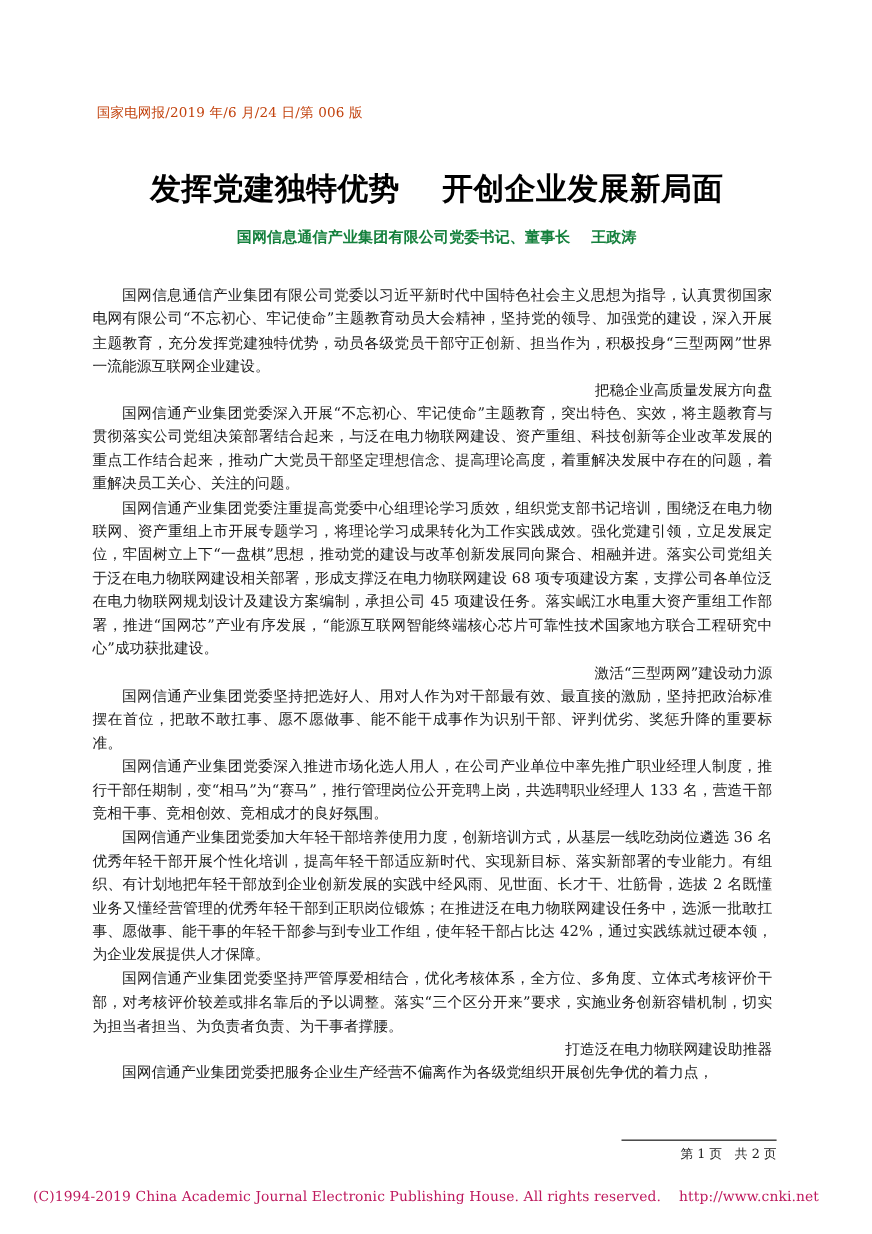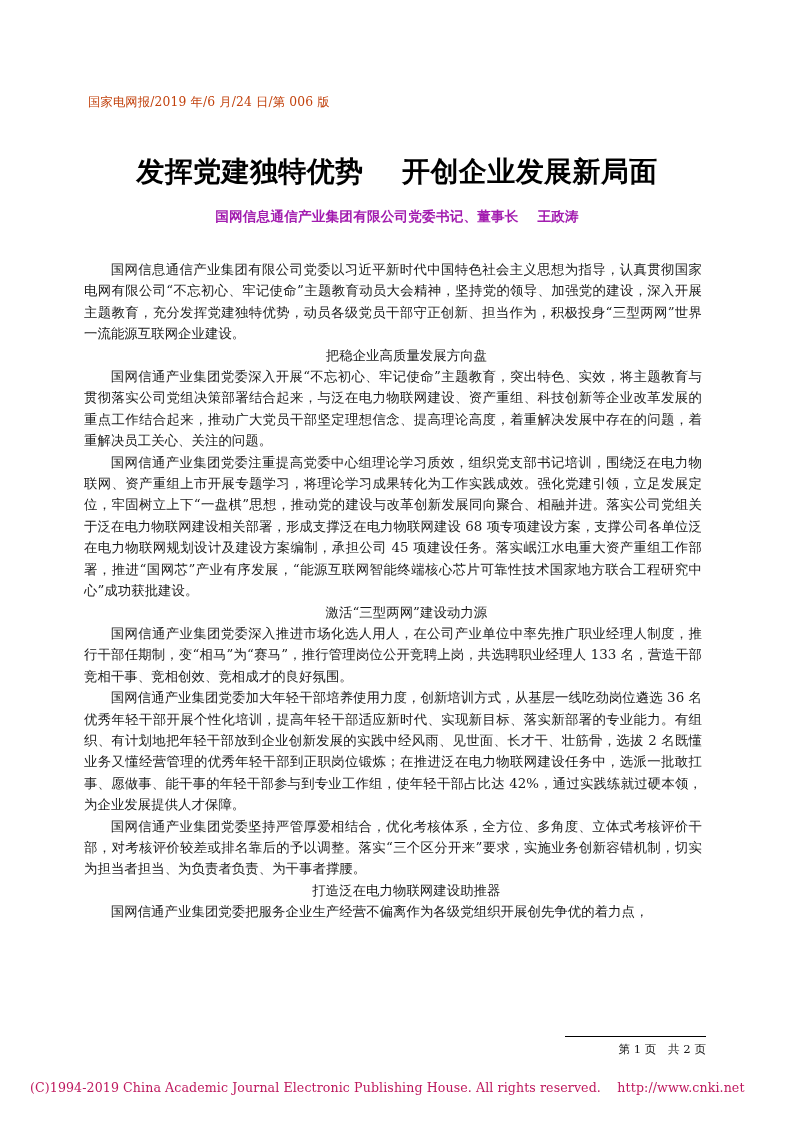--- a/index.html
+++ b/index.html
@@ -61,21 +61,21 @@
     position: absolute;
     left: 88px;
     top: 205px;
     width: 618px;
     text-align: center;
     font-family: "DejaVu Serif", "Liberation Serif", serif;
     font-weight: bold;
     font-size: 13.6px;
     line-height: 22px;
     letter-spacing: 0.2px;
-    color: #a21caf;
+    color: #15803d;
     white-space: pre;
   }
 
   
   .body-col {
     position: absolute;
     left: 84px;
     top: 243px;
     width: 618px;
     margin-top: 16px;
@@ -85,21 +85,21 @@
     line-height: 21.4px;
     text-align: justify;
     text-justify: inter-ideograph;
     text-indent: 2em;
     margin: 0;
     letter-spacing: 0.05px;
     color: #1b1b1b;
   }
   .para.sub {
     
-    text-align: center;
+    text-align: right;
   }
 
   
   .footer-rule {
     position: absolute;
     left: 565px;
     top: 1036px;
     width: 141px;
     height: 1px;
     background: #000;
@@ -142,20 +142,21 @@
   <div class="doc-title">发挥党建独特优势　 开创企业发展新局面</div>
 
   <div class="byline">国网信息通信产业集团有限公司党委书记、董事长　 王政涛</div>
 
   <div class="body-col">
     <p class="para">国网信息通信产业集团有限公司党委以习近平新时代中国特色社会主义思想为指导，认真贯彻国家电网有限公司“不忘初心、牢记使命”主题教育动员大会精神，坚持党的领导、加强党的建设，深入开展主题教育，充分发挥党建独特优势，动员各级党员干部守正创新、担当作为，积极投身“三型两网”世界一流能源互联网企业建设。</p>
     <p class="para sub">把稳企业高质量发展方向盘</p>
     <p class="para">国网信通产业集团党委深入开展“不忘初心、牢记使命”主题教育，突出特色、实效，将主题教育与贯彻落实公司党组决策部署结合起来，与泛在电力物联网建设、资产重组、科技创新等企业改革发展的重点工作结合起来，推动广大党员干部坚定理想信念、提高理论高度，着重解决发展中存在的问题，着重解决员工关心、关注的问题。</p>
     <p class="para">国网信通产业集团党委注重提高党委中心组理论学习质效，组织党支部书记培训，围绕泛在电力物联网、资产重组上市开展专题学习，将理论学习成果转化为工作实践成效。强化党建引领，立足发展定位，牢固树立上下“一盘棋”思想，推动党的建设与改革创新发展同向聚合、相融并进。落实公司党组关于泛在电力物联网建设相关部署，形成支撑泛在电力物联网建设 68 项专项建设方案，支撑公司各单位泛在电力物联网规划设计及建设方案编制，承担公司 45 项建设任务。落实岷江水电重大资产重组工作部署，推进“国网芯”产业有序发展，“能源互联网智能终端核心芯片可靠性技术国家地方联合工程研究中心”成功获批建设。</p>
     <p class="para sub">激活“三型两网”建设动力源</p>
+    <p class="para">国网信通产业集团党委坚持把选好人、用对人作为对干部最有效、最直接的激励，坚持把政治标准摆在首位，把敢不敢扛事、愿不愿做事、能不能干成事作为识别干部、评判优劣、奖惩升降的重要标准。</p>
     <p class="para">国网信通产业集团党委深入推进市场化选人用人，在公司产业单位中率先推广职业经理人制度，推行干部任期制，变“相马”为“赛马”，推行管理岗位公开竞聘上岗，共选聘职业经理人 133 名，营造干部竞相干事、竞相创效、竞相成才的良好氛围。</p>
     <p class="para">国网信通产业集团党委加大年轻干部培养使用力度，创新培训方式，从基层一线吃劲岗位遴选 36 名优秀年轻干部开展个性化培训，提高年轻干部适应新时代、实现新目标、落实新部署的专业能力。有组织、有计划地把年轻干部放到企业创新发展的实践中经风雨、见世面、长才干、壮筋骨，选拔 2 名既懂业务又懂经营管理的优秀年轻干部到正职岗位锻炼；在推进泛在电力物联网建设任务中，选派一批敢扛事、愿做事、能干事的年轻干部参与到专业工作组，使年轻干部占比达 42%，通过实践练就过硬本领，为企业发展提供人才保障。</p>
     <p class="para">国网信通产业集团党委坚持严管厚爱相结合，优化考核体系，全方位、多角度、立体式考核评价干部，对考核评价较差或排名靠后的予以调整。落实“三个区分开来”要求，实施业务创新容错机制，切实为担当者担当、为负责者负责、为干事者撑腰。</p>
     <p class="para sub">打造泛在电力物联网建设助推器</p>
     <p class="para">国网信通产业集团党委把服务企业生产经营不偏离作为各级党组织开展创先争优的着力点，</p>
   </div>
 
   <div class="footer-rule"></div>
   <div class="footer-pageno">第 1 页　共 2 页</div>
 

